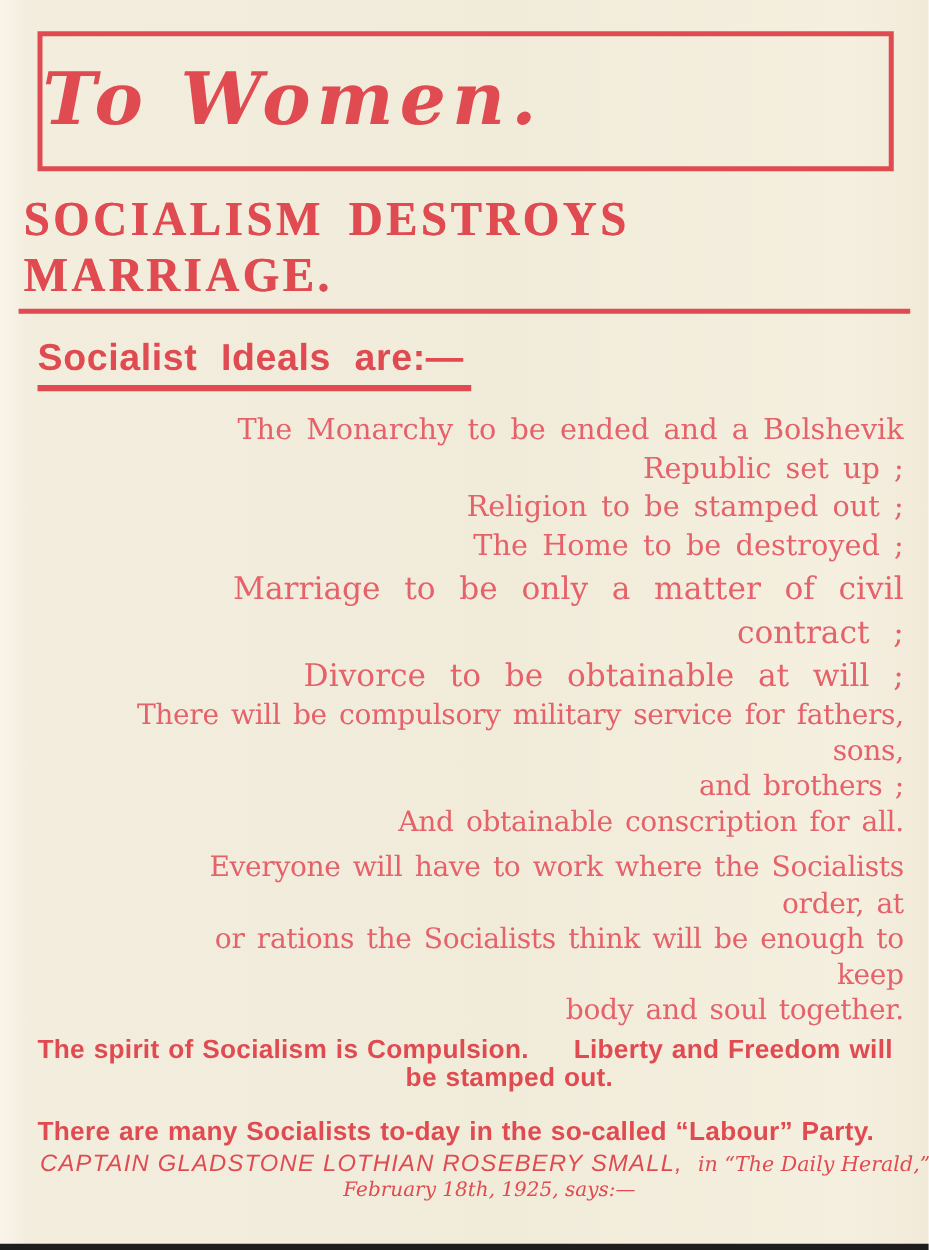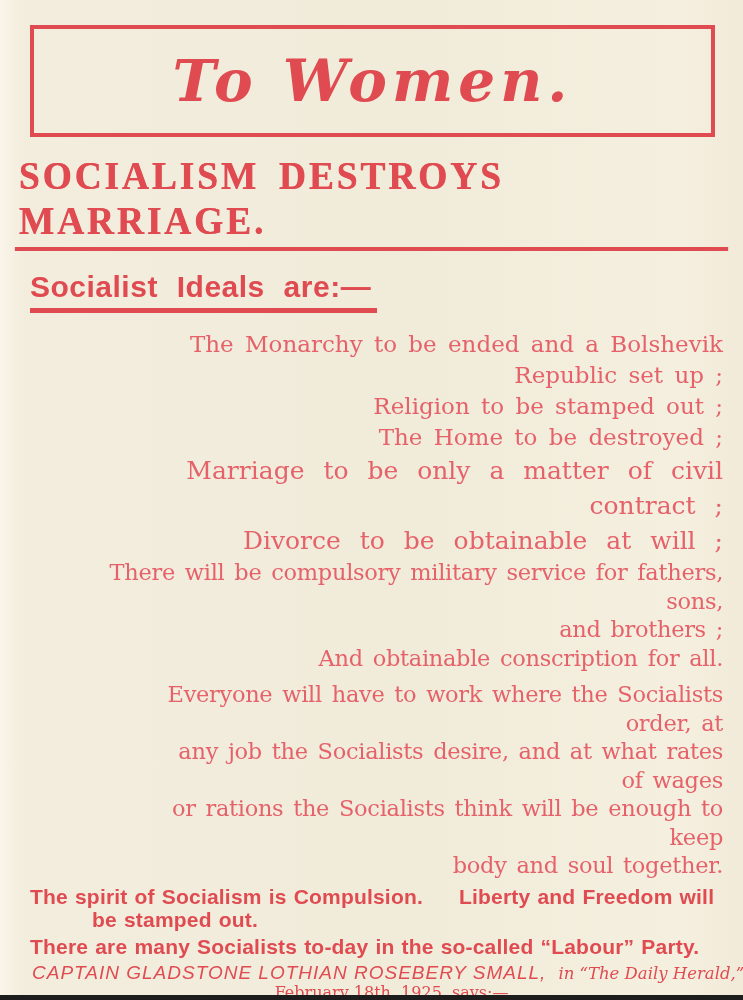--- a/index.html
+++ b/index.html
@@ -7,21 +7,21 @@
     --ink-soft:#e5626a;
     --paper:#f3edde;
   }
   html,body{margin:0;padding:0;}
   body{width:743px;height:1000px;position:relative;overflow:hidden;
        font-family:"Liberation Serif",serif;}
   .poster{position:absolute;inset:0;
     background:linear-gradient(90deg,#faf5e9 0%,#f3edde 3%,#f1ebda 55%,#f5efdf 92%,#f1ead9 100%);}
   
   .masthead{margin:25px 28px 0 30px;height:104px;border:4px solid var(--ink);
-    display:flex;align-items:center;}
+    display:flex;align-items:flex-start;flex-direction:column;}
   .bar-group{display:flex;gap:12px;}
   .bar-group.left{margin-left:9px;}
   .bar-group.right{margin-right:9px;}
   .bar{width:13px;background:var(--ink);}
   .masthead-title{flex:1;text-align:center;color:var(--ink);
     font-family:"DejaVu Serif",serif;font-style:italic;font-weight:bold;
     font-size:58px;line-height:100px;letter-spacing:5px;}
   
   .subtitle-row{text-align:left;margin-top:16px;}
   .subtitle{display:inline-block;color:var(--ink);
@@ -41,30 +41,30 @@
   .s-norm{font-size:23px;line-height:31px;word-spacing:4px;}
   .s-wide{font-size:25px;line-height:35px;word-spacing:11px;}
   .s-cond{font-size:22.5px;line-height:28.5px;word-spacing:3px;letter-spacing:-.3px;}
   .indent{padding-left:65px;}
   .gap-top{margin-top:8px;}
   
   .bold-par{margin:5px 20px 0 30px;color:var(--ink);
     font-family:"Liberation Sans",sans-serif;font-weight:bold;
     font-size:21px;line-height:23px;letter-spacing:.2px;word-spacing:1px;}
   .spirit-gap{display:inline-block;width:36px;}
-  .hang2{padding-left:62px;}
-  .labour{margin-top:4px;}
+  .hang2{padding-left:62px;text-align:center;}
+  .labour{margin-top:20px;}
   
   .attr-line{margin:4px 28px 0 32px;color:var(--ink);white-space:nowrap;}
   .attr-name{font-family:"Liberation Sans",sans-serif;font-style:italic;
     font-size:19px;letter-spacing:1px;}
   .attr-source{font-family:"DejaVu Serif",serif;font-style:italic;
     font-size:16.5px;margin-left:8px;}
   .attr-date{text-align:center;color:var(--ink);margin-top:1px;
-    font-family:"DejaVu Serif",serif;font-size:16px;line-height:16px;padding-left:40px;}
+    font-family:"DejaVu Serif",serif;font-style:italic;font-size:16px;line-height:16px;padding-left:40px;}
   .scan-edge{position:absolute;left:0;right:0;bottom:0;height:5px;background:#1d1d1d;}
 </style>
 </head>
 <body>
 
 <div class="poster">
 
   <div class="masthead">
     <div class="bar-group left">
       <div class="bar"></div>
@@ -88,21 +88,20 @@
   <div class="ideals">
     <div class="line s-norm">The Monarchy to be ended and a Bolshevik Republic set up ;</div>
     <div class="line s-norm">Religion to be stamped out ;</div>
     <div class="line s-norm">The Home to be destroyed ;</div>
     <div class="line s-wide">Marriage to be only a matter of civil contract ;</div>
     <div class="line s-wide">Divorce to be obtainable at will ;</div>
     <div class="line s-cond">There will be compulsory military service for fathers, sons,</div>
     <div class="line s-cond indent">and brothers ;</div>
     <div class="line s-cond">And obtainable conscription for all.</div>
     <div class="line s-cond gap-top">Everyone will have to work where the Socialists order, at</div>
-    <div class="line s-cond indent">any job the Socialists desire, and at what rates of wages</div>
     <div class="line s-cond indent">or rations the Socialists think will be enough to keep</div>
     <div class="line s-cond indent">body and soul together.</div>
   </div>
 
   <div class="bold-par">
     <div><span>The spirit of Socialism is Compulsion.</span><span class="spirit-gap"></span><span>Liberty and Freedom will</span></div>
     <div class="hang2">be stamped out.</div>
   </div>
   <div class="bold-par labour">There are many Socialists to-day in the so-called “Labour” Party.</div>
 

